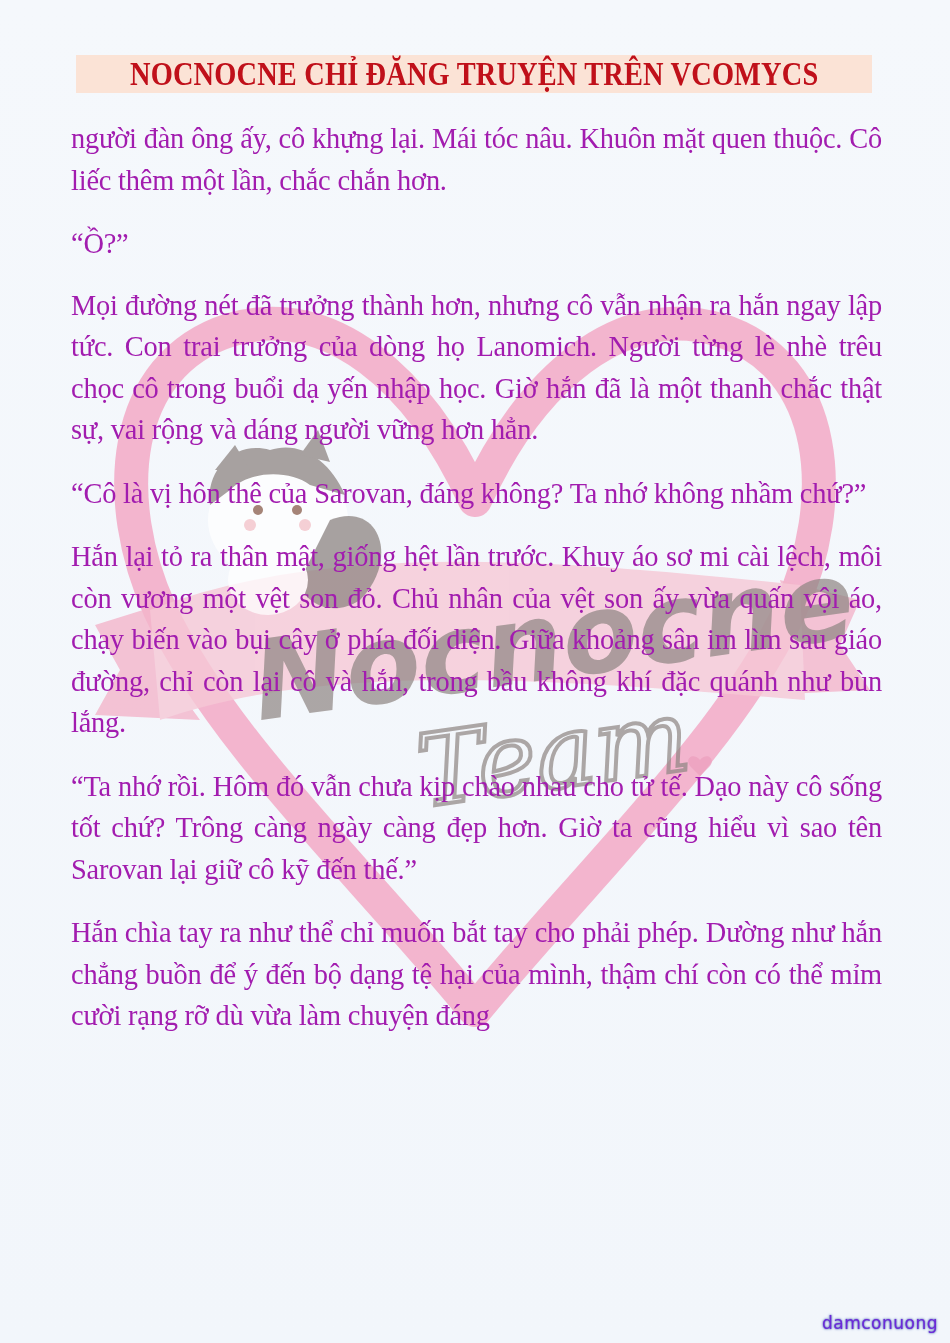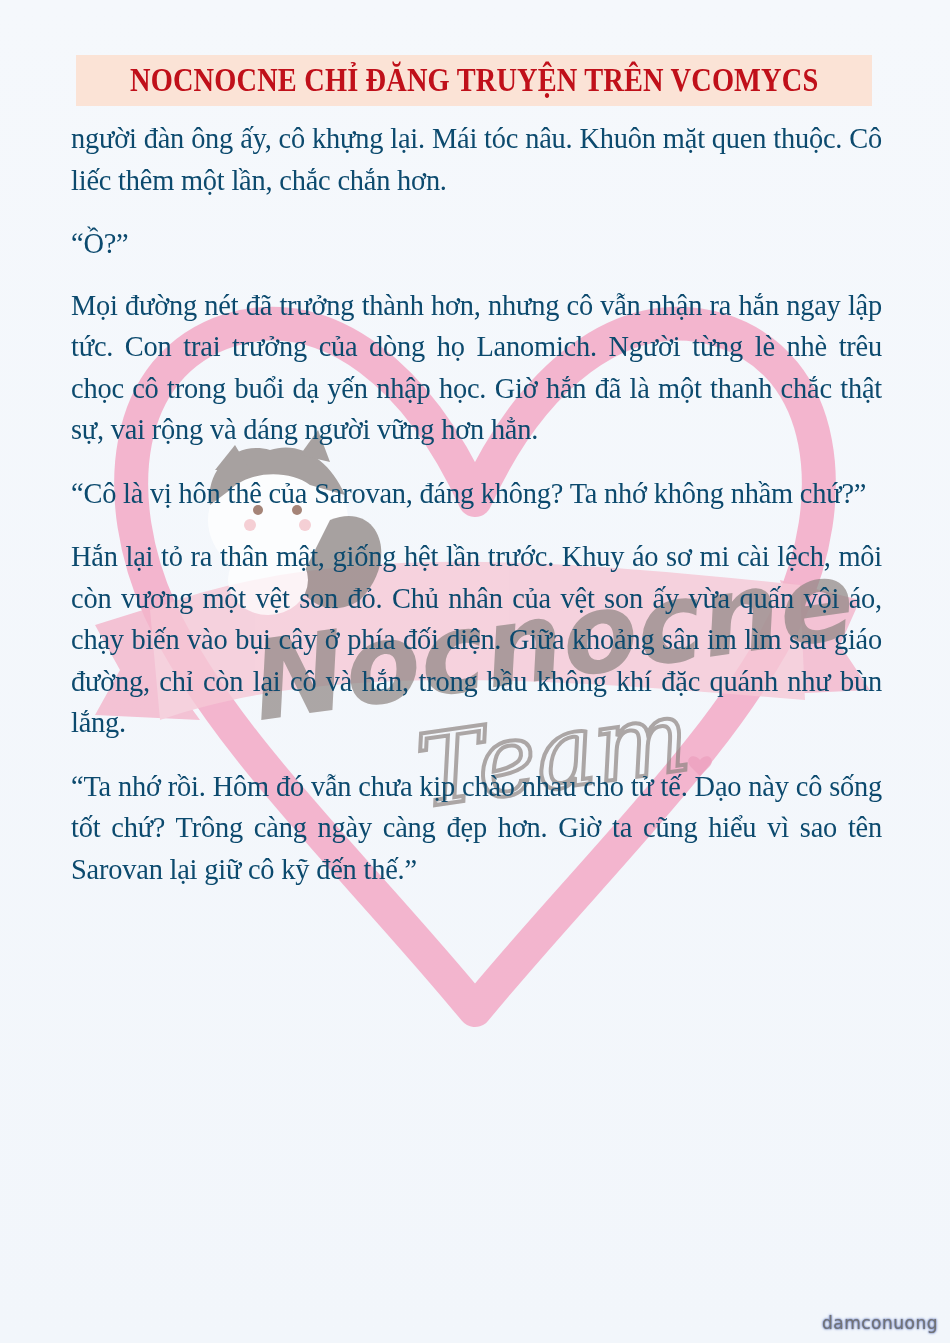--- a/index.html
+++ b/index.html
@@ -27,21 +27,21 @@
     width: 950px; height: 1343px;
     pointer-events: none;
     z-index: 1;
   }
   
   .banner {
     position: absolute;
     left: 76px;
     top: 55px;
     width: 796px;
-    height: 51px;
+    height: 38px;
     background: #fbe3d6;
     z-index: 2;
     display: flex;
     align-items: center;
     justify-content: center;
   }
   .banner-text {
     font-family: "Liberation Serif", "DejaVu Serif", serif;
     font-weight: bold;
     font-size: 33px;
@@ -51,21 +51,21 @@
     white-space: nowrap;
     line-height: 1;
   }
   
   .content {
     position: absolute;
     left: 71px;
     top: 118px;
     width: 811px;
     z-index: 3;
-    color: #0c4a6e;
+    color: #a21caf;
   }
   .para {
     font-family: "Liberation Serif", "DejaVu Serif", serif;
     font-size: 28.4px;
     line-height: 41.5px;
     margin: 0 0 22px 0;
     text-align: justify;
     text-align-last: left;
     letter-spacing: -0.2px;
   }
@@ -88,21 +88,21 @@
     font-size: 33px;
     color: #6f80c6;
   }
   .footer-credit {
     position: absolute;
     right: 12px;
     top: 1313px;
     z-index: 3;
     font-family: "DejaVu Sans", "Liberation Sans", sans-serif;
     font-size: 17px;
-    color: #737373;
+    color: #6d28d9;
     text-shadow: 0 0 3px #7c8fc9, 0 0 2px #7c8fc9, 0 0 1px #5a6fae;
     letter-spacing: 0.5px;
   }
 </style>
 </head>
 <body>
 
 <div class="page"></div>
 
 <svg class="watermark" viewBox="0 0 950 1343" xmlns="http://www.w3.org/2000/svg">
@@ -143,19 +143,20 @@
   <span class="banner-text">NOCNOCNE CHỈ ĐĂNG TRUYỆN TRÊN VCOMYCS</span>
 </div>
 
 <div class="content">
   <p class="para">người đàn ông ấy, cô khựng lại. Mái tóc nâu. Khuôn mặt quen thuộc. Cô liếc thêm một lần, chắc chắn hơn.</p>
   <p class="para short">“Ồ?”</p>
   <p class="para">Mọi đường nét đã trưởng thành hơn, nhưng cô vẫn nhận ra hắn ngay lập tức. Con trai trưởng của dòng họ Lanomich. Người từng lè nhè trêu chọc cô trong buổi dạ yến nhập học. Giờ hắn đã là một thanh chắc thật sự, vai rộng và dáng người vững hơn hẳn.</p>
   <p class="para">“Cô là vị hôn thê của Sarovan, đáng không? Ta nhớ không nhầm chứ?”</p>
   <p class="para">Hắn lại tỏ ra thân mật, giống hệt lần trước. Khuy áo sơ mi cài lệch, môi còn vương một vệt son đỏ. Chủ nhân của vệt son ấy vừa quấn vội áo, chạy biến vào bụi cây ở phía đối diện. Giữa khoảng sân im lìm sau giáo đường, chỉ còn lại cô và hắn, trong bầu không khí đặc quánh như bùn lắng.</p>
   <p class="para">“Ta nhớ rồi. Hôm đó vẫn chưa kịp chào nhau cho tử tế. Dạo này cô sống tốt chứ? Trông càng ngày càng đẹp hơn. Giờ ta cũng hiểu vì sao tên Sarovan lại giữ cô kỹ đến thế.”</p>
+  <p class="para">Hắn chìa tay ra như thể chỉ muốn bắt tay cho phải phép. Dường như hắn chẳng buồn để ý đến bộ dạng tệ hại của mình, thậm chí còn có thể mỉm cười rạng rỡ dù vừa làm chuyện đáng</p>
 </div>
 
 <div class="footer-logo">
   <span class="v">V</span><span>comycs</span>
 </div>
 
 <div class="footer-credit">damconuong</div>
 
 </body></html>

